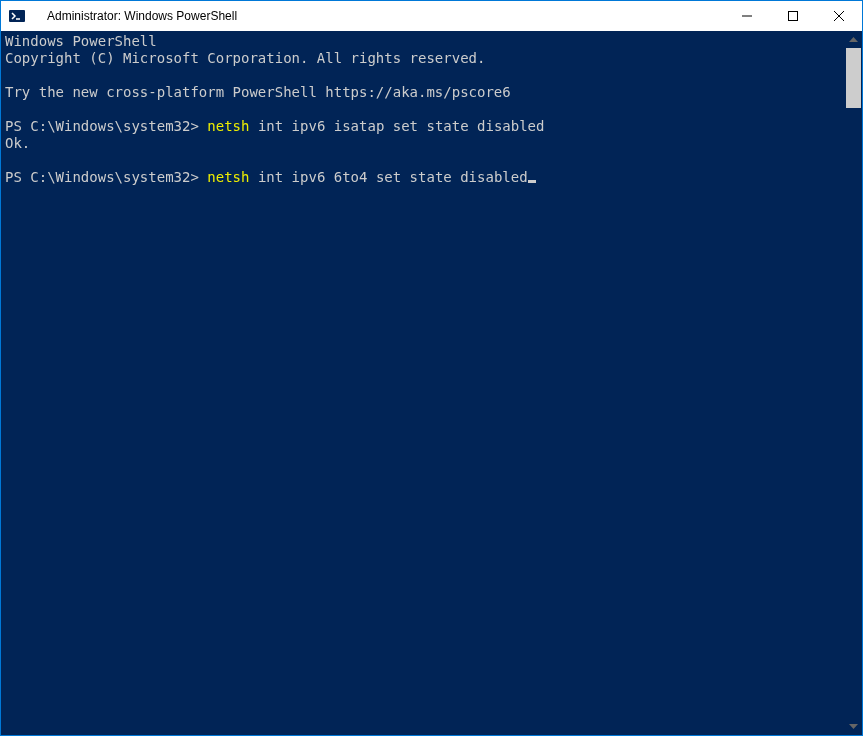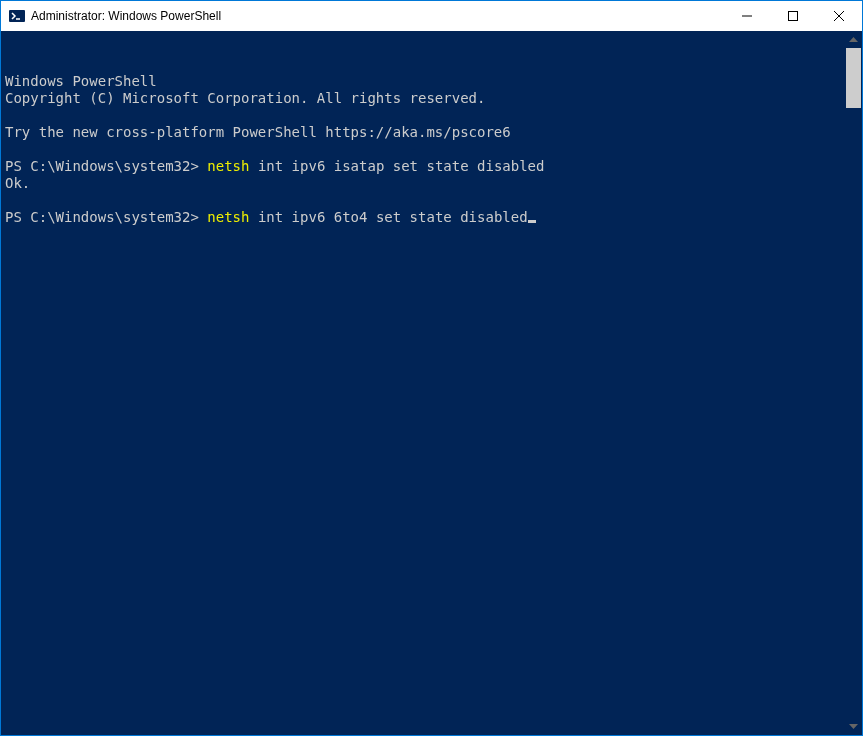--- a/index.html
+++ b/index.html
@@ -22,20 +22,21 @@
       flex-direction: column;
       background: #ffffff;
     }
     .titlebar {
       height: 30px;
       background: #ffffff;
       display: flex;
       align-items: center;
       padding-left: 8px;
       flex-shrink: 0;
+      gap: 16px;
     }
     .titlebar-icon {
       width: 16px;
       height: 16px;
       margin-right: 6px;
       display: flex;
       align-items: center;
       justify-content: center;
     }
     .titlebar-title {
@@ -63,21 +64,20 @@
       overflow: hidden;
     }
     .terminal-content {
       font-family: Consolas, "Lucida Console", monospace;
       font-size: 14px;
       line-height: 17px;
       color: #cccccc;
       padding: 2px 4px;
       white-space: pre;
       letter-spacing: 0px;
-      margin-top: 40px;
     }
     .prompt-text {
       color: #cccccc;
     }
     .command-yellow {
       color: #eeee00;
     }
     .command-args {
       color: #cccccc;
     }

